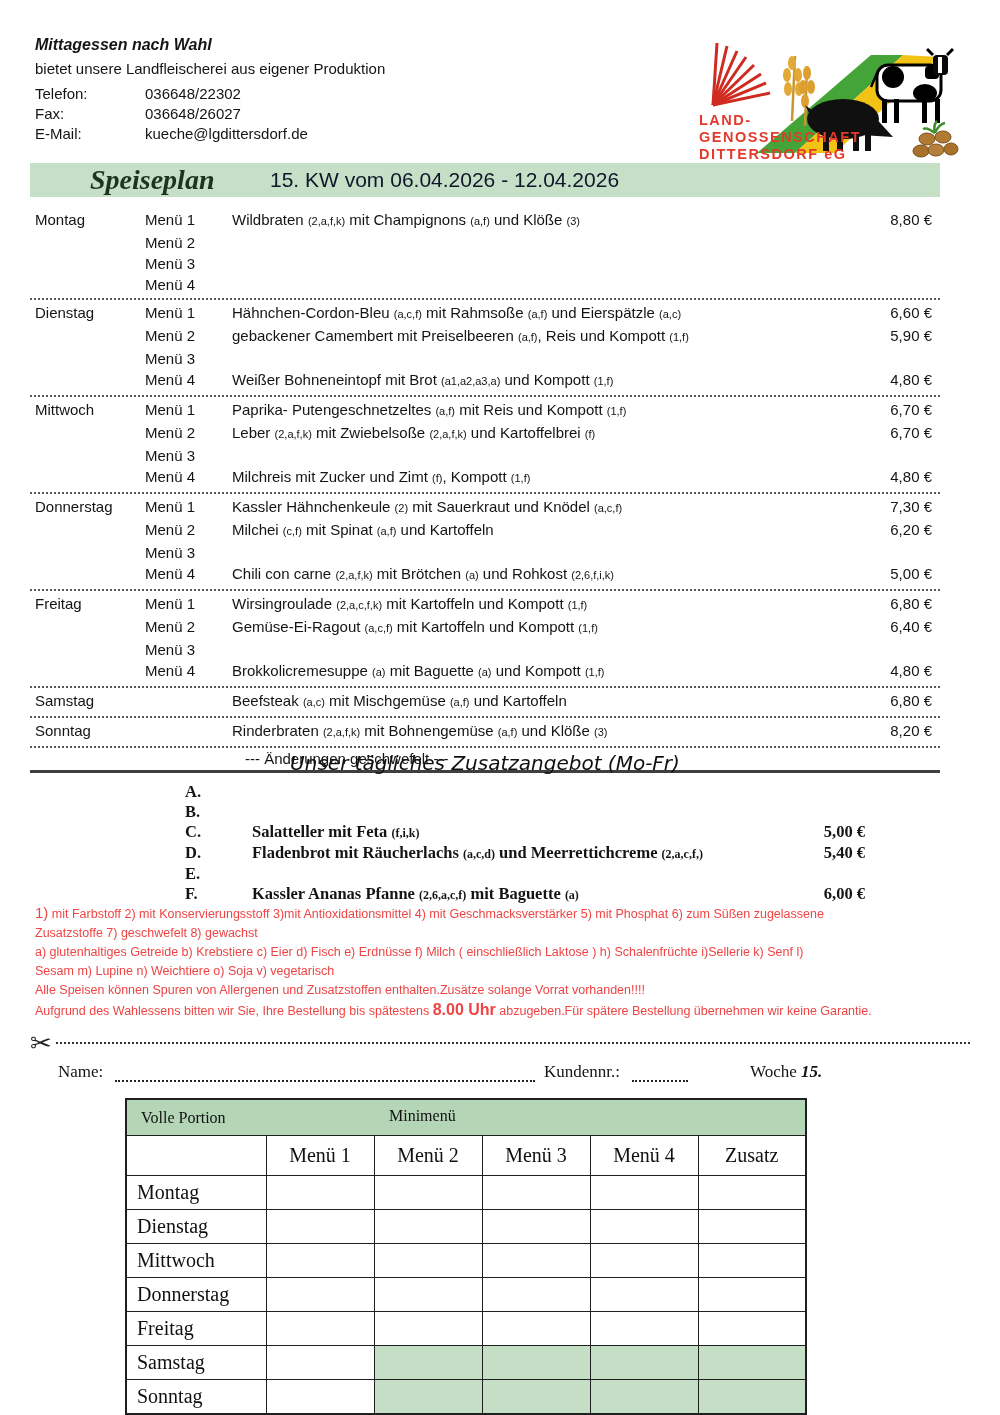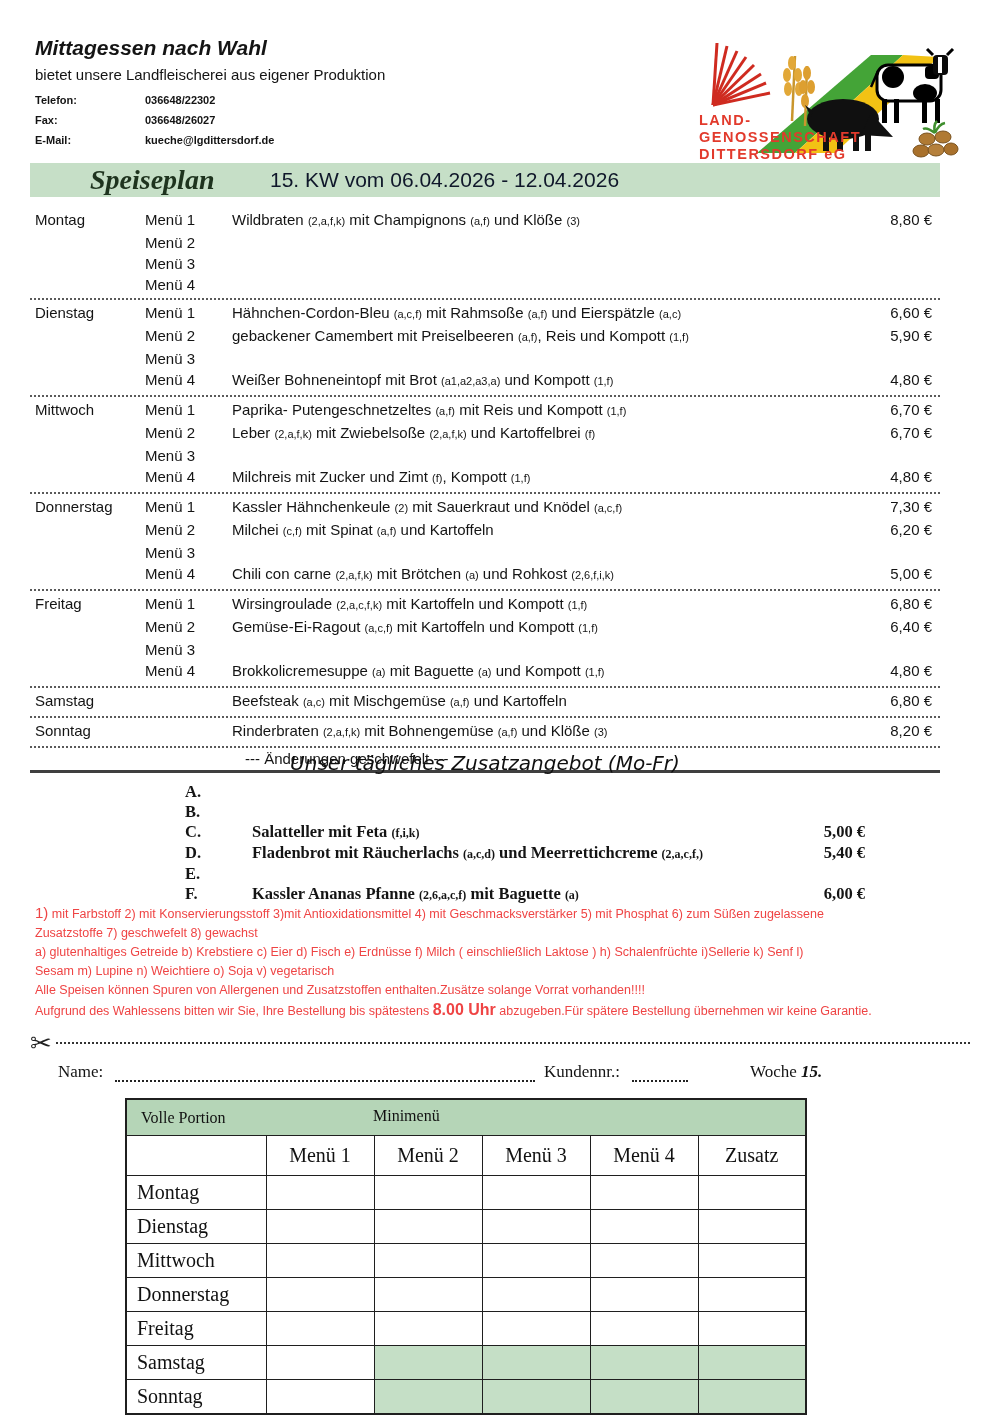--- a/index.html
+++ b/index.html
@@ -1,23 +1,23 @@
 <!DOCTYPE html>
 <html><head>
 <meta charset="utf-8">
 <style>
   html,body{margin:0;padding:0;background:#fff;}
   .page{position:relative;width:1000px;height:1415px;background:#ffffff;overflow:hidden;
         font-family:"Liberation Sans",sans-serif;color:#141414;}
 
   
   .hdr{position:absolute;left:35px;top:36px;width:640px;}
-  .hdr-title{font-weight:bold;font-style:italic;font-size:21px;margin-bottom:6px;}
+  .hdr-title{font-weight:bold;font-style:italic;font-size:16px;margin-bottom:6px;}
   .hdr-sub{font-size:15px;margin-bottom:7px;}
-  .contact-row{display:flex;font-size:11px;line-height:20px;font-weight:bold;}
+  .contact-row{display:flex;font-size:15px;line-height:20px;}
   .contact-label{width:110px;}
 
   
   .logo{position:absolute;left:695px;top:20px;width:270px;height:142px;}
 
   
   .bar{position:absolute;left:30px;top:163px;width:910px;height:34px;background:#c6dfc7;}
   .bar-title{position:absolute;left:60px;top:1px;font-family:"Liberation Serif",serif;
              font-weight:bold;font-style:italic;font-size:28px;color:#1e331e;}
   .bar-week{position:absolute;left:240px;top:5px;font-size:21px;color:#0f172a;}
@@ -65,21 +65,21 @@
   .o-week{position:absolute;left:750px;top:2px;}
   .o-week-num{font-weight:bold;font-style:italic;}
 
   
   .grid{position:absolute;left:125px;top:1098px;border-collapse:collapse;table-layout:fixed;
         font-family:"Liberation Serif",serif;color:#111;}
   .grid td{border:1.5px solid #1f1f1f;}
   .grid{border:2.5px solid #1f1f1f;}
   .g-green{background:#b5d5b7;height:33px;position:relative;font-size:16px;margin-left:7px;}
   .vp{padding-left:13px;}
-  .mm{position:absolute;left:246px;top:7px;}
+  .mm{position:absolute;left:262px;top:7px;}
   .g-cols td{height:37px;text-align:center;font-size:20px;}
   .g-day{font-size:20px;padding-left:10px;height:31px;}
   .g-cell{height:31px;}
   .shade{background:#c5dfc6;}
 </style>
 </head>
 <body>
 
 <div class="page">
 

